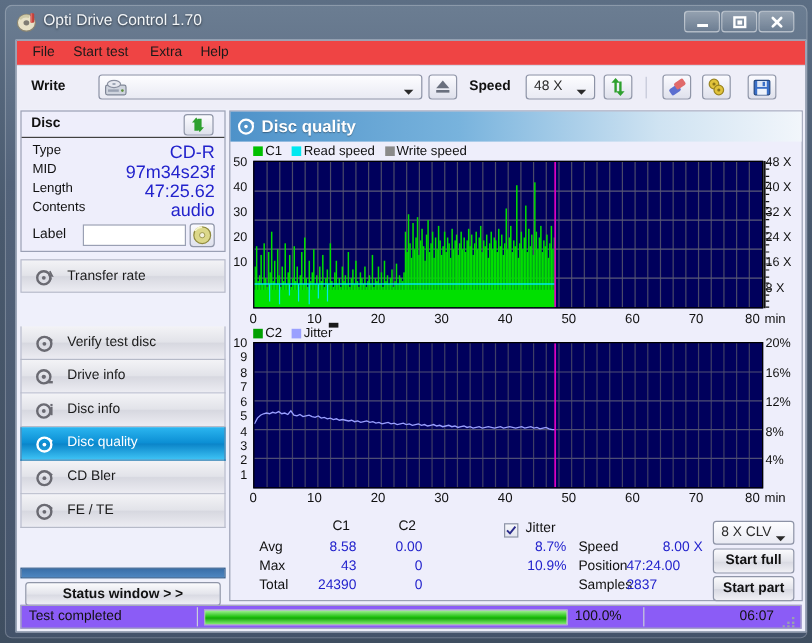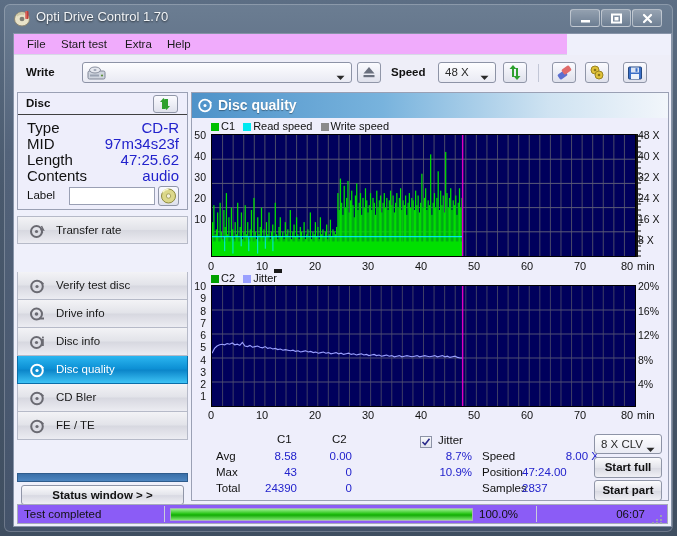--- a/index.html
+++ b/index.html
@@ -51,22 +51,22 @@
 
   
   #client{
     position:absolute;left:9px;top:29px;width:659px;height:494px;
     background:#eff0fb;
     border:1px solid #8794a8;
     box-sizing:border-box;
     overflow:hidden;
   }
   #menubar{
-    position:absolute;left:0;top:0;width:553px;height:21px;
-    background:#f0abfc;
+    position:absolute;left:0;top:0;width:657px;height:21px;
+    background:#ef4444;
     border-bottom:1px solid #d6d9e6;
     box-sizing:border-box;
   }
   .menuitem{
     position:absolute;top:3px;height:15px;line-height:15px;
     color:#1a1a1a;font-size:11.5px;padding:0 5px;cursor:default;
   }
   
   #toolbar{
     position:absolute;left:0;top:21px;width:657px;height:36px;
@@ -118,21 +118,21 @@
     position:absolute;left:0;top:0;width:169px;height:22px;
     border-bottom:1px solid #404040;box-sizing:border-box;text-align:center;
   }
   #disc-hdr .t{position:absolute;left:8px;top:4px;font-weight:bold;font-size:11.5px;color:#111;}
   #disc-refresh{
     position:absolute;left:135px;top:2px;width:25px;height:18px;
     background:linear-gradient(180deg,#fbfbff,#dfe1ec);
     border:1px solid #9096a8;border-radius:3px;box-sizing:border-box;
   }
   .drow{position:absolute;left:0;width:169px;height:16px;}
-  .drow .k{position:absolute;left:9px;top:0;font-size:15px;color:#111;}
+  .drow .k{position:absolute;left:9px;top:0;font-size:11px;color:#111;}
   .drow .v{position:absolute;right:8px;top:0;font-size:15px;color:#2222cc;}
   #label-row{position:absolute;left:0;top:93px;width:169px;height:22px;}
   #label-row .k{position:absolute;left:9px;top:3px;font-size:11.5px;color:#111;}
   #label-input{
     position:absolute;left:51px;top:1px;width:86px;height:18px;
     background:#fff;border:1px solid #9aa0b4;box-sizing:border-box;
   }
   #label-btn{
     position:absolute;left:140px;top:0px;width:21px;height:20px;
     background:linear-gradient(180deg,#fbfbff,#dfe1ec);
@@ -913,21 +913,21 @@
           <div id="jitter-chk">
             <svg width="10" height="10" viewBox="0 0 10 10">
                 <path d="M1.5 5 L4 7.5 L8.5 1.8" stroke="#2a2a8a" stroke-width="1.6" fill="none"></path>
               </svg>
           </div>
           <span class="st" style="left:246px;top:1px;">Jitter</span>
           <span class="sv" style="left:215px;top:17px;width:65px;">8.7%</span>
           <span class="sv" style="left:215px;top:33px;width:65px;">10.9%</span>
 
           <span class="st" style="left:290px;top:17px;">Speed</span>
-          <span class="sv" style="left:330px;top:17px;width:60px;text-align:right;padding-left:17px;">8.00 X</span>
+          <span class="sv" style="left:330px;top:17px;width:60px;text-align:center;padding-left:17px;">8.00 X</span>
           <span class="st" style="left:290px;top:33px;">Position</span>
           <span class="sv" style="left:330px;top:33px;width:60px;text-align:left;">47:24.00</span>
           <span class="st" style="left:290px;top:49px;">Samples</span>
           <span class="sv" style="left:330px;top:49px;width:60px;text-align:left;">2837</span>
 
           <div id="clv-combo">
             <span class="txt">8 X CLV</span>
             <span class="arrow">
               <svg width="9" height="6" viewBox="0 0 9 6">
                   <path d="M0.5 0.8 L4.5 5 L8.5 0.8 Z" fill="#2a2a2a"></path>

